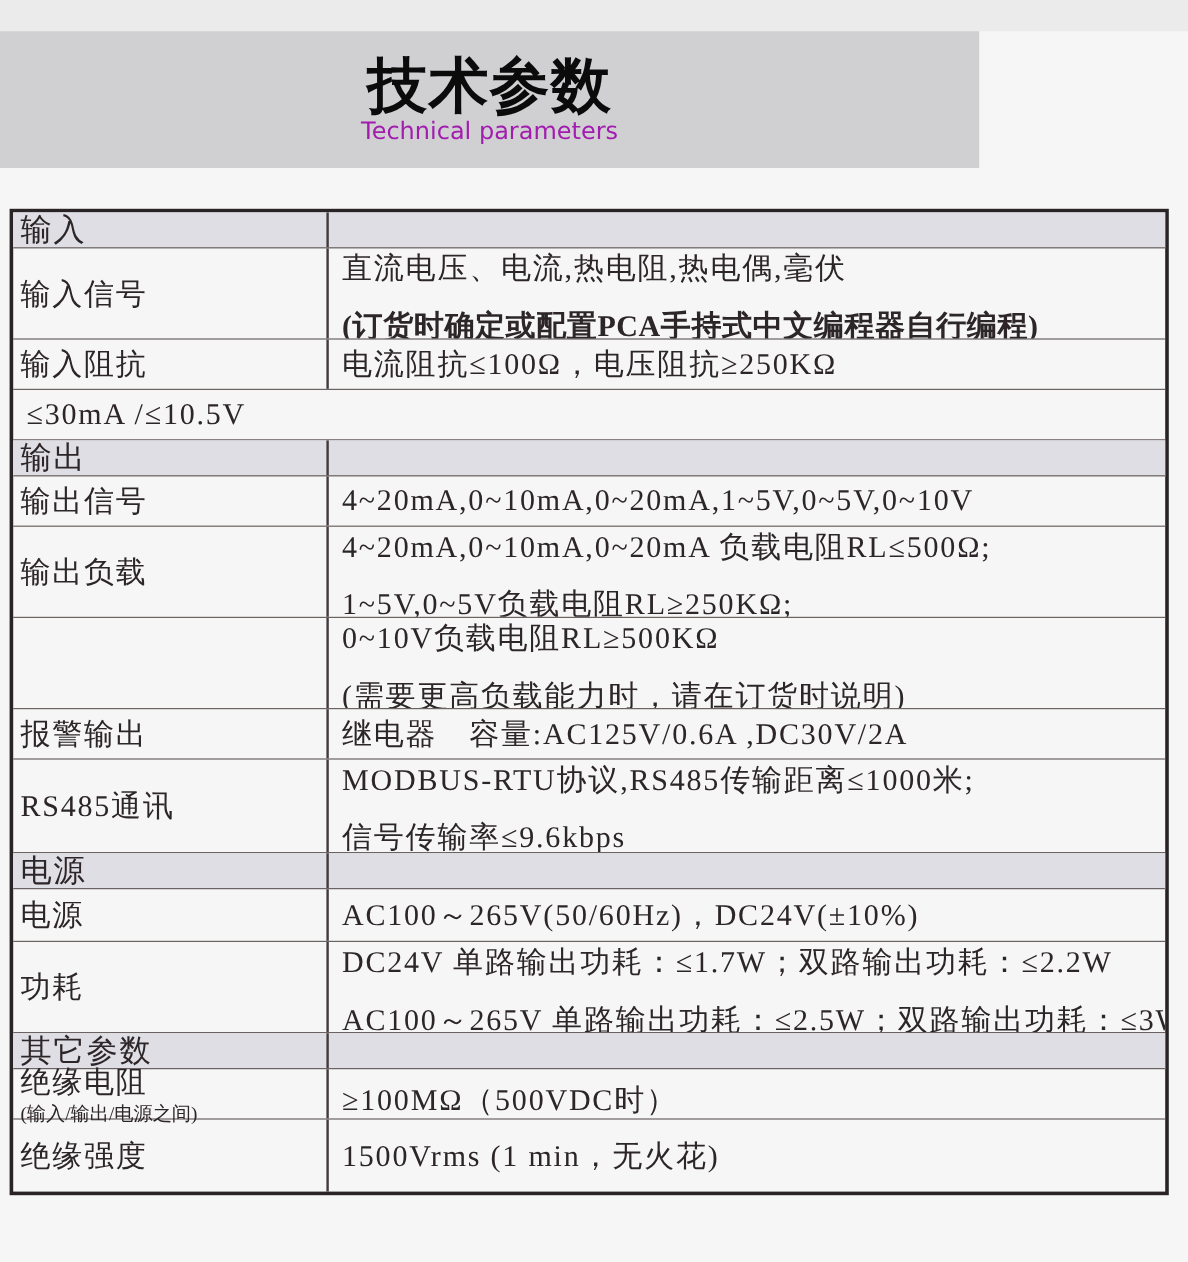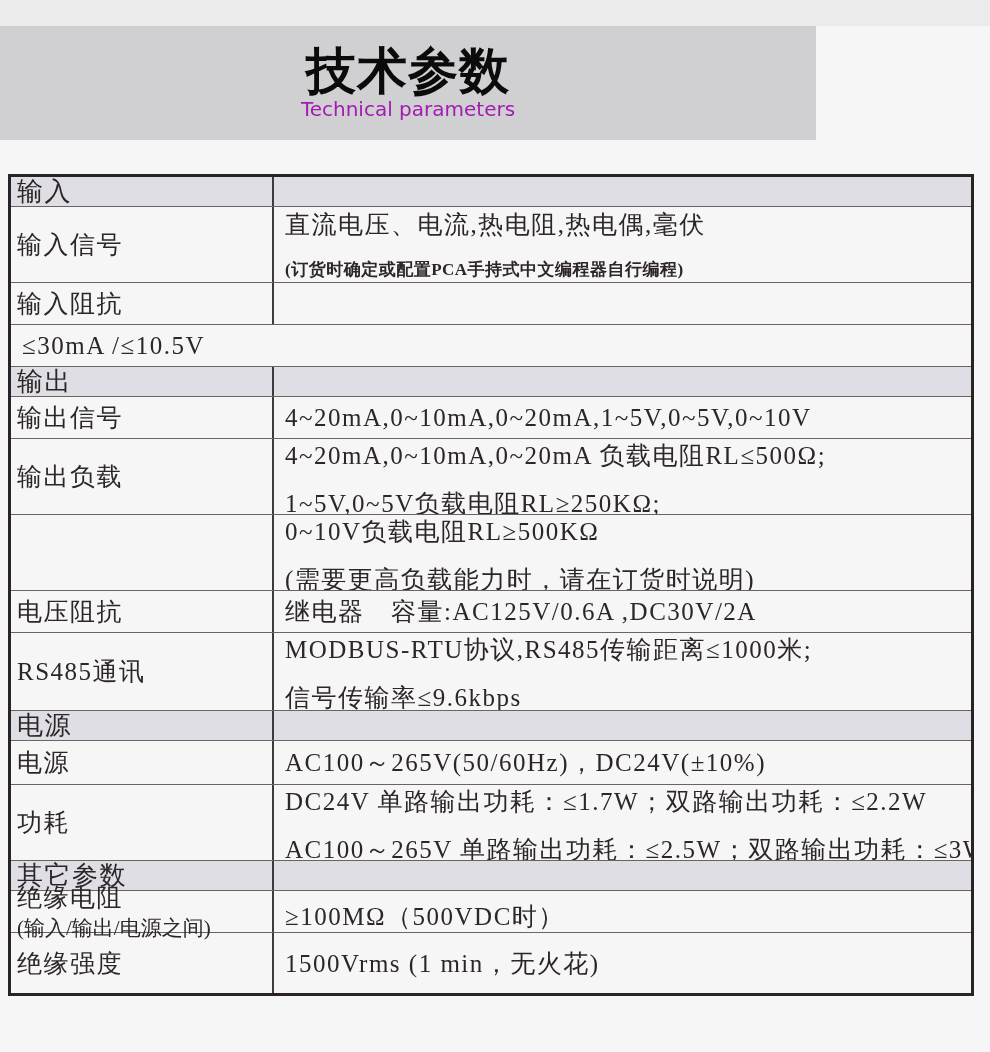--- a/index.html
+++ b/index.html
@@ -78,26 +78,26 @@
   }
   .table-row.section{height:30px;background:var(--section-bg);}
   .table-row.section .cell.label{font-size:26px;justify-content:center;}
   .table-row.h1{height:42px;}
   .table-row.h2{height:76px;}
   .table-row:nth-child(10){height:78px;} 
   .table-row:nth-child(12){height:44px;} 
   .table-row:nth-child(16){height:60px;} 
   .value.multi{justify-content:space-evenly;gap:15px;}
   .value .note{
-    font-size:17px;
+    font-size:25px;
     font-weight:bold;
     letter-spacing:0.5px;
   }
   .label .label2{
-    font-size:21px;
+    font-size:16px;
     letter-spacing:0px;
   }
   .value.top{justify-content:flex-start;padding-top:9px;}
 </style>
 </head>
 <body>
 
 <div class="top-strip"></div>
 
 <div class="header-band">
@@ -120,20 +120,23 @@
     <div class="cell value multi">
         <div>直流电压、电流,热电阻,热电偶,毫伏</div>
         <div class="note">(订货时确定或配置PCA手持式中文编程器自行编程)</div>
       </div>
   </div>
 
   <div class="table-row h1">
     <div class="cell label">
         <div>输入阻抗</div>
       </div>
+    <div class="cell value">
+        <div>电流阻抗≤100Ω，电压阻抗≥250KΩ</div>
+      </div>
   </div>
 
   <div class="table-row h1">
     <div class="cell value">
         <div>≤30mA /≤10.5V</div>
       </div>
   </div>
 
   <div class="table-row section">
     <div class="cell label">
@@ -166,21 +169,21 @@
         <div></div>
       </div>
     <div class="cell value multi">
         <div>0~10V负载电阻RL≥500KΩ</div>
         <div>(需要更高负载能力时，请在订货时说明)</div>
       </div>
   </div>
 
   <div class="table-row h1">
     <div class="cell label">
-        <div>电压阻抗</div>
+        <div>报警输出</div>
       </div>
     <div class="cell value">
         <div>继电器　容量:AC125V/0.6A ,DC30V/2A</div>
       </div>
   </div>
 
   <div class="table-row h2">
     <div class="cell label">
         <div>RS485通讯</div>
       </div>

